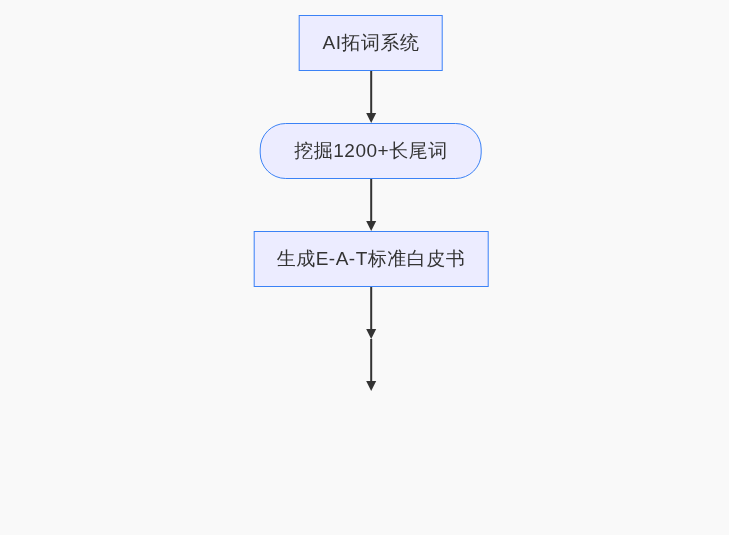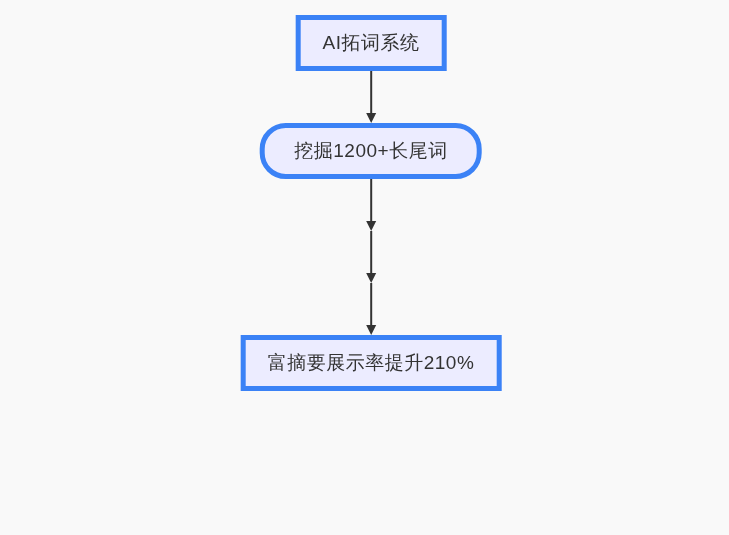--- a/index.html
+++ b/index.html
@@ -21,21 +21,21 @@
     transform: translateX(-50%);
     display: flex;
     flex-direction: column;
     align-items: center;
   }
   .node {
     box-sizing: border-box;
     height: 56px;
     padding: 0 22px;
     background: #ECECFF;
-    border: 5px solid #3b82f6;
+    border: 1px solid #3b82f6;
     display: flex;
     align-items: center;
     justify-content: center;
     white-space: nowrap;
   }
   .node-label {
     font-size: 19px;
     color: #333333;
     letter-spacing: 0.5px;
   }
@@ -73,34 +73,34 @@
       <span class="node-label">挖掘1200+长尾词</span>
     </div>
 
     <div class="arrow">
       <svg width="13" height="52" viewBox="0 0 13 52">
         <line x1="6.5" y1="0" x2="6.5" y2="43" stroke="#333333" stroke-width="2"></line>
         <polygon points="6.5,52 1.5,42 11.5,42" fill="#333333"></polygon>
       </svg>
     </div>
 
+    <div class="node">
+      <span class="node-label">生成E-A-T标准白皮书</span>
+    </div>
 
     <div class="arrow">
       <svg width="13" height="52" viewBox="0 0 13 52">
         <line x1="6.5" y1="0" x2="6.5" y2="43" stroke="#333333" stroke-width="2"></line>
         <polygon points="6.5,52 1.5,42 11.5,42" fill="#333333"></polygon>
       </svg>
     </div>
 
 
     <div class="arrow">
       <svg width="13" height="52" viewBox="0 0 13 52">
         <line x1="6.5" y1="0" x2="6.5" y2="43" stroke="#333333" stroke-width="2"></line>
         <polygon points="6.5,52 1.5,42 11.5,42" fill="#333333"></polygon>
       </svg>
     </div>
 
-    <div class="node">
-      <span class="node-label">富摘要展示率提升210%</span>
-    </div>
 
   </div>
 </div>
 
 </body></html>

